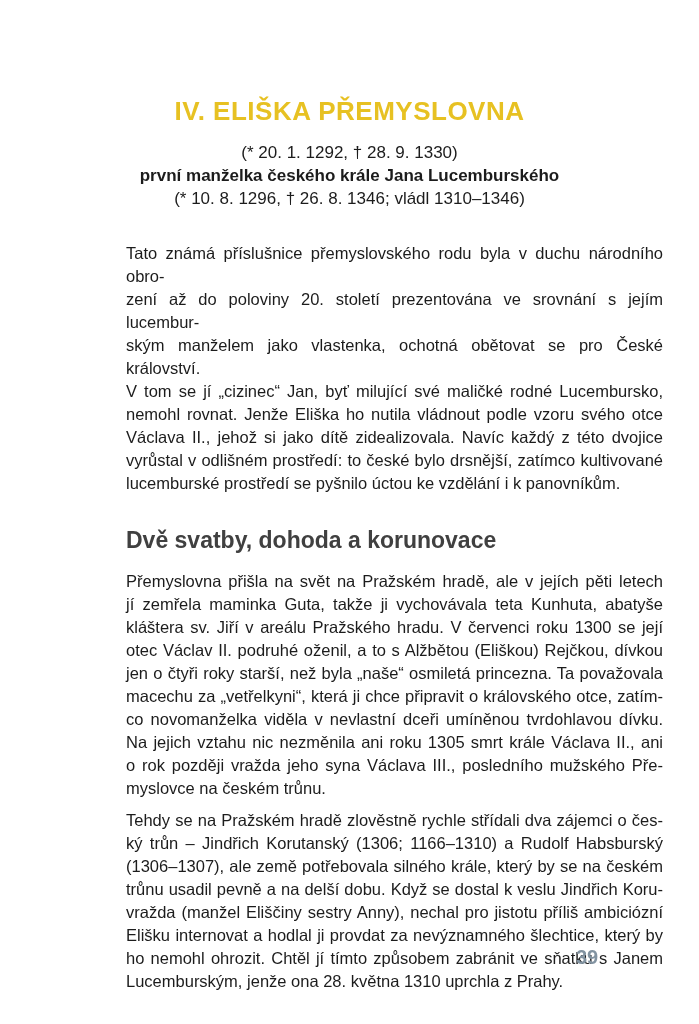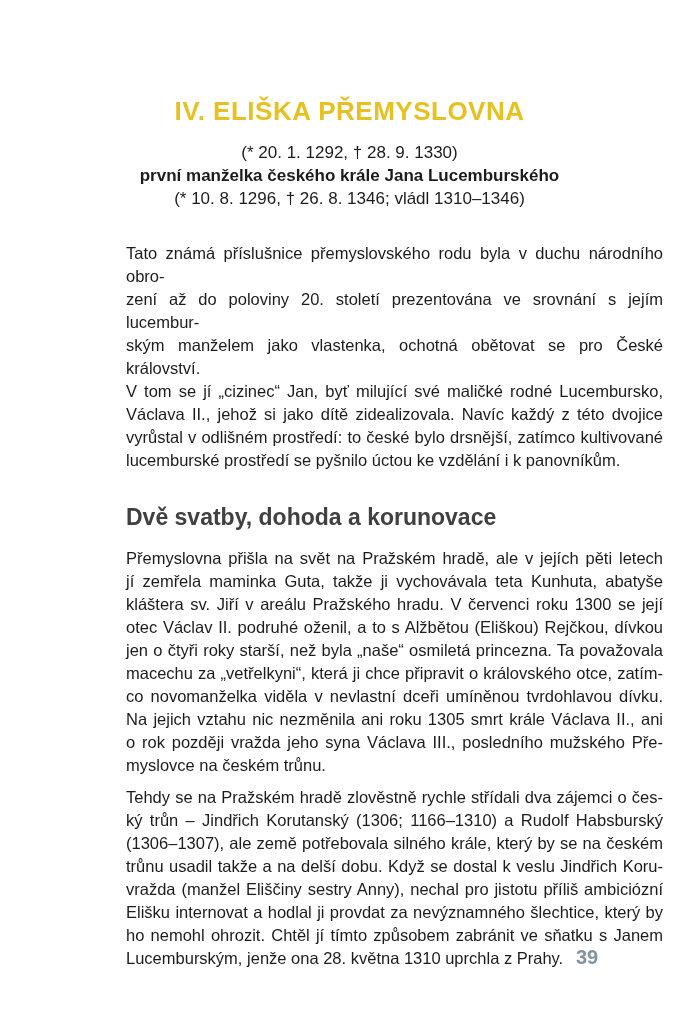--- a/index.html
+++ b/index.html
@@ -89,20 +89,21 @@
     <div class="header-line bold">první manželka českého krále Jana Lucemburského</div>
     <div class="header-line">(* 10. 8. 1296, † 26. 8. 1346; vládl 1310–1346)</div>
   </div>
 
   <div class="content">
     <div class="paragraph">
         <div class="pline">Tato známá příslušnice přemyslovského rodu byla v duchu národního obro-</div>
         <div class="pline">zení až do poloviny 20. století prezentována ve srovnání s jejím lucembur-</div>
         <div class="pline">ským manželem jako vlastenka, ochotná obětovat se pro České království.</div>
         <div class="pline">V tom se jí „cizinec“ Jan, byť milující své maličké rodné Lucembursko,</div>
+        <div class="pline">nemohl rovnat. Jenže Eliška ho nutila vládnout podle vzoru svého otce</div>
         <div class="pline">Václava II., jehož si jako dítě zidealizovala. Navíc každý z této dvojice</div>
         <div class="pline">vyrůstal v odlišném prostředí: to české bylo drsnější, zatímco kultivované</div>
         <div class="pline last">lucemburské prostředí se pyšnilo úctou ke vzdělání i k panovníkům.</div>
       </div>
 
     <h2 class="section-heading">Dvě svatby, dohoda a korunovace</h2>
 
     <div class="paragraph">
         <div class="pline">Přemyslovna přišla na svět na Pražském hradě, ale v jejích pěti letech</div>
         <div class="pline">jí zemřela maminka Guta, takže ji vychovávala teta Kunhuta, abatyše</div>
@@ -113,21 +114,21 @@
         <div class="pline">co novomanželka viděla v nevlastní dceři umíněnou tvrdohlavou dívku.</div>
         <div class="pline">Na jejich vztahu nic nezměnila ani roku 1305 smrt krále Václava II., ani</div>
         <div class="pline">o rok později vražda jeho syna Václava III., posledního mužského Pře-</div>
         <div class="pline last">myslovce na českém trůnu.</div>
       </div>
 
     <div class="paragraph">
         <div class="pline">Tehdy se na Pražském hradě zlověstně rychle střídali dva zájemci o čes-</div>
         <div class="pline">ký trůn – Jindřich Korutanský (1306; 1166–1310) a Rudolf Habsburský</div>
         <div class="pline">(1306–1307), ale země potřebovala silného krále, který by se na českém</div>
-        <div class="pline">trůnu usadil takže a na delší dobu. Když se dostal k veslu Jindřich Koru-</div>
+        <div class="pline">trůnu usadil pevně a na delší dobu. Když se dostal k veslu Jindřich Koru-</div>
         <div class="pline">vražda (manžel Eliščiny sestry Anny), nechal pro jistotu příliš ambiciózní</div>
         <div class="pline">Elišku internovat a hodlal ji provdat za nevýznamného šlechtice, který by</div>
         <div class="pline">ho nemohl ohrozit. Chtěl jí tímto způsobem zabránit ve sňatku s Janem</div>
         <div class="pline last">Lucemburským, jenže ona 28. května 1310 uprchla z Prahy.</div>
       </div>
   </div>
 
   <div class="page-number">39</div>
 
 </div>

